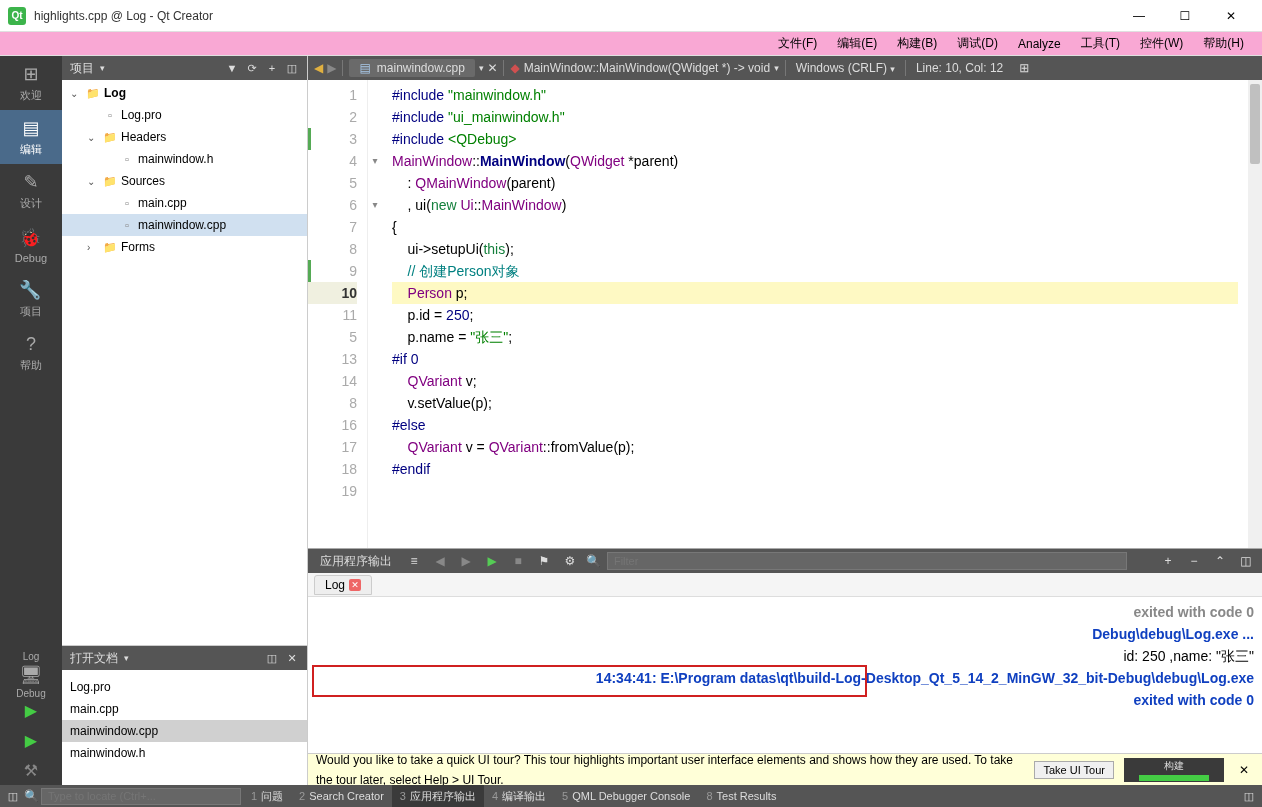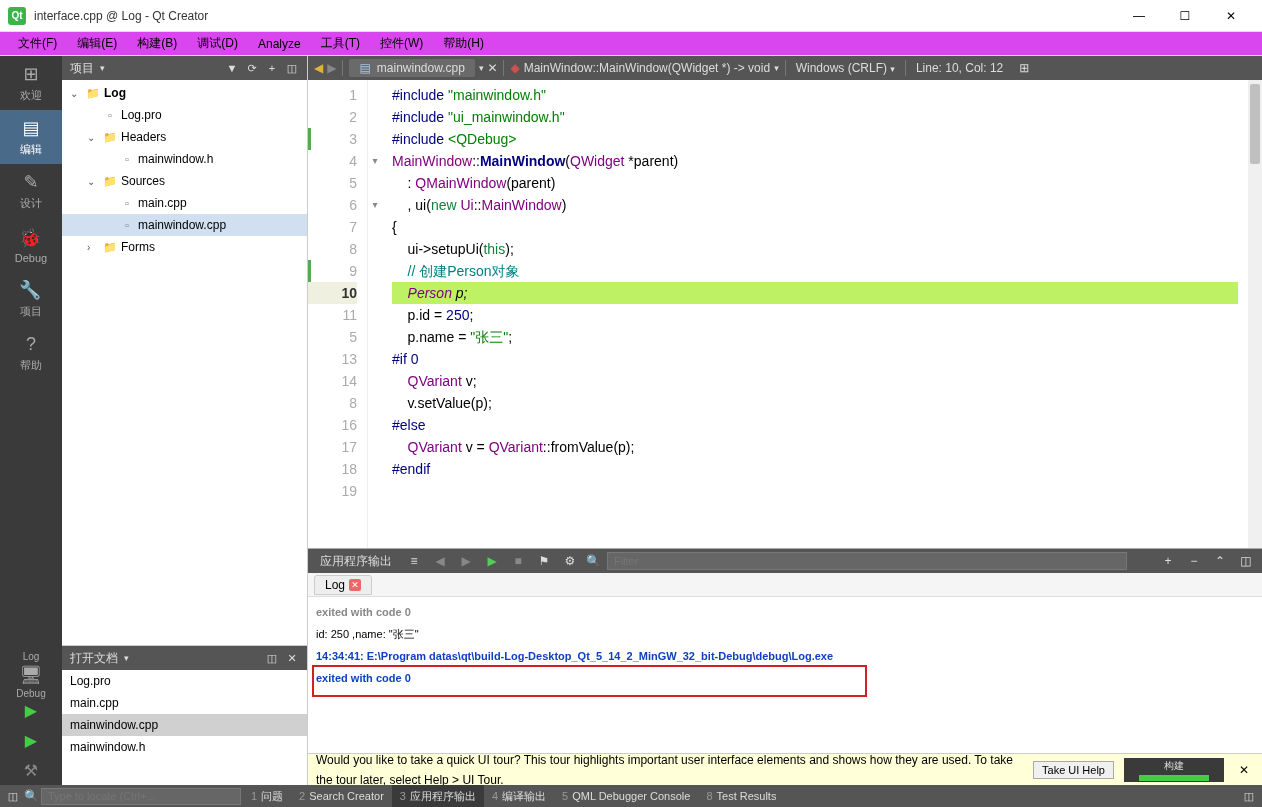--- a/index.html
+++ b/index.html
@@ -6,21 +6,21 @@
 body { width: 1262px; height: 807px; background: #f0f0f0; overflow: hidden; display: flex; flex-direction: column; }
 
 
 .titlebar { height: 32px; background: #fff; display: flex; align-items: center; padding: 0 8px; border-bottom: 1px solid #e0e0e0; }
 .titlebar .qt-icon { width: 18px; height: 18px; background: #3cb44b; border-radius: 3px; margin-right: 8px; display: flex; align-items: center; justify-content: center; color: #fff; font-size: 10px; font-weight: bold; }
 .titlebar .title-text { flex: 1; font-size: 12px; color: #333; }
 .titlebar .win-controls { display: flex; gap: 0; }
 .titlebar .win-btn { width: 46px; height: 32px; display: flex; align-items: center; justify-content: center; font-size: 12px; cursor: pointer; }
 
 
-.menubar { height: 24px; background: #d946ef; display: flex; align-items: center; padding: 0 8px; font-size: 12px; border-bottom: 1px solid #e0e0e0; }
+.menubar { height: 24px; background: #f9a8d4; display: flex; align-items: center; padding: 0 8px; font-size: 12px; border-bottom: 1px solid #e0e0e0; justify-content: flex-end; }
 .menubar .menu-item { padding: 3px 10px; cursor: pointer; }
 
 
 .body-row { flex: 1; display: flex; min-height: 0; }
 
 
 .modebar { width: 62px; background: #3a3a3a; display: flex; flex-direction: column; color: #aaa; }
 .mode-item { height: 54px; display: flex; flex-direction: column; align-items: center; justify-content: center; font-size: 11px; gap: 3px; cursor: pointer; }
 .mode-item.active { background: #4a6a8a; color: #fff; }
 .mode-icon { width: 22px; height: 22px; display: flex; align-items: center; justify-content: center; font-size: 18px; }
@@ -38,21 +38,21 @@
 .tree-row.selected { background: #d0e0f0; }
 .tree-indent { width: 14px; display: inline-block; }
 .tree-arrow { width: 12px; font-size: 10px; color: #555; }
 .tree-icon { width: 16px; height: 16px; display: inline-flex; align-items: center; justify-content: center; font-size: 11px; }
 .tree-icon.folder { color: #e6b800; }
 .tree-icon.file { color: #888; }
 .tree-label { white-space: nowrap; }
 .tree-label.bold { font-weight: bold; }
 
 
-.opendocs { height: 140px; border-top: 1px solid #ccc; display: flex; flex-direction: column; }
+.opendocs { height: 140px; border-top: 1px solid #ccc; display: flex; flex-direction: column; gap: 6px; }
 .opendocs-list { flex: 1; font-size: 12px; overflow: auto; }
 .opendocs-row { height: 22px; display: flex; align-items: center; padding: 0 8px; cursor: pointer; }
 .opendocs-row.selected { background: #d0d0d0; }
 
 
 .main-col { flex: 1; display: flex; flex-direction: column; min-width: 0; }
 
 
 .editor-toolbar { height: 24px; background: #555; display: flex; align-items: center; color: #ddd; font-size: 12px; }
 .ed-tb-group { display: flex; align-items: center; gap: 4px; padding: 0 6px; }
@@ -64,21 +64,21 @@
 
 .editor { flex: 1; display: flex; background: #fff; font-family: Consolas, monospace; font-size: 14px; overflow: hidden; position: relative; }
 .gutter { width: 60px; background: #fff; text-align: right; color: #aaa; padding-right: 10px; border-right: 1px solid #eee; line-height: 22px; padding-top: 4px; }
 .gutter .ln { height: 22px; }
 .gutter .ln.current { color: #333; font-weight: bold; background: #f0f0e0; }
 .gutter .ln.marked { border-left: 3px solid #5a5; }
 .fold-col { width: 14px; background: #fff; line-height: 22px; padding-top: 4px; color: #888; font-size: 10px; text-align: center; }
 .fold-col div { height: 22px; }
 .code { flex: 1; padding: 4px 10px; line-height: 22px; white-space: pre; overflow: hidden; }
 .code .line { height: 22px; }
-.code .line.current { background: #bef264; font-style: italic; }
+.code .line.current { background: #fef9c3; }
 .tok-kw { color: #15803d; }
 .tok-pre { color: #000080; }
 .tok-str { color: #008000; }
 .tok-inc { color: #008000; }
 .tok-type { color: #800080; }
 .tok-func { color: #000080; font-weight: bold; }
 .tok-comment { color: #008080; }
 .editor-scrollbar { width: 14px; background: #f0f0f0; position: relative; }
 .editor-scrollbar .thumb { position: absolute; left: 2px; right: 2px; top: 4px; height: 80px; background: #c0c0c0; border-radius: 2px; }
 
@@ -86,21 +86,21 @@
 .output-panel { height: 205px; display: flex; flex-direction: column; border-top: 1px solid #aaa; }
 .output-toolbar { height: 24px; background: #555; display: flex; align-items: center; color: #ddd; font-size: 12px; padding: 0 6px; gap: 6px; }
 .output-toolbar .out-label { padding: 0 6px; }
 .output-toolbar .out-flex { flex: 1; }
 .output-toolbar .out-btn { width: 20px; height: 18px; display: flex; align-items: center; justify-content: center; cursor: pointer; }
 .output-toolbar .run-icon { color: #5c5; }
 .output-toolbar .filter-input { background: #666; border: 1px solid #777; color: #ddd; height: 18px; width: 520px; padding: 0 6px; font-size: 11px; outline: none; }
 .output-tabs { height: 24px; background: #f5f5f5; display: flex; align-items: center; padding: 0 6px; font-size: 12px; border-bottom: 1px solid #ddd; }
 .output-tab { padding: 2px 10px; margin-right: 4px; background: #eee; border: 1px solid #ccc; border-radius: 3px 3px 0 0; display: flex; align-items: center; gap: 4px; }
 .output-tab .close-x { background: #e66; color: #fff; width: 12px; height: 12px; font-size: 9px; display: flex; align-items: center; justify-content: center; border-radius: 2px; cursor: pointer; }
-.output-content { flex: 1; background: #fff; font-family: Consolas, monospace; font-size: 11px; padding: 4px 8px; overflow: hidden; line-height: 22px; font-weight: bold; position: relative; }
+.output-content { flex: 1; background: #fff; font-family: Consolas, monospace; font-size: 14px; padding: 4px 8px; overflow: hidden; line-height: 22px; font-weight: bold; position: relative; text-align: right; }
 .output-content .out-gray { color: #888; }
 .output-content .out-blue { color: #1040c0; }
 .output-content .out-black { color: #000; font-weight: normal; }
 .red-box { position: absolute; border: 2px solid #d02020; left: 4px; top: 68px; width: 555px; height: 32px; pointer-events: none; }
 
 
 .info-banner { height: 32px; background: #ffffd8; border-top: 1px solid #ccc; display: flex; align-items: center; padding: 0 8px; font-size: 12px; gap: 10px; }
 .info-banner .banner-text { flex: 1; line-height: 20px; }
 .info-banner .tour-btn { background: #f0f0f0; border: 1px solid #aaa; padding: 2px 8px; font-size: 11px; cursor: pointer; }
 .info-banner .build-badge { background: #3a3a3a; color: #ddd; width: 100px; height: 24px; display: flex; flex-direction: column; align-items: center; justify-content: center; font-size: 10px; }
@@ -113,21 +113,21 @@
 .bottombar .bb-item { padding: 0 8px; cursor: pointer; display: flex; align-items: center; gap: 4px; height: 22px; }
 .bottombar .bb-item.active { background: #3a3a3a; }
 .bottombar .bb-num { color: #999; }
 .bottombar .bb-icon { width: 18px; height: 18px; display: flex; align-items: center; justify-content: center; }
 </style>
 </head>
 <body>
 
 <div class="titlebar">
   <div class="qt-icon">Qt</div>
-  <div class="title-text">interface.cpp @ Log - Qt Creator</div>
+  <div class="title-text">highlights.cpp @ Log - Qt Creator</div>
   <div class="win-controls">
     <div class="win-btn">—</div>
     <div class="win-btn">☐</div>
     <div class="win-btn">✕</div>
   </div>
 </div>
 
 <div class="menubar" id="menubar">
     <span class="menu-item">文件(F)</span>
     <span class="menu-item">编辑(E)</span>
@@ -365,29 +365,30 @@
       <div class="output-tabs">
         <div class="output-tab">
           <span>Log</span>
           <span class="close-x">✕</span>
         </div>
       </div>
       <div class="output-content" id="output">
         <div class="red-box"></div>
       <div class="out-gray">exited with code 0</div>
           <div class=""> </div>
+          <div class="out-blue">Debug\debug\Log.exe ...</div>
           <div class="out-black">id:  250 ,name:  "张三"</div>
           <div class="out-blue">14:34:41: E:\Program datas\qt\build-Log-Desktop_Qt_5_14_2_MinGW_32_bit-Debug\debug\Log.exe</div>
           <div class="out-blue">exited with code 0</div>
         </div>
     </div>
 
     <div class="info-banner">
       <div class="banner-text">Would you like to take a quick UI tour? This tour highlights important user interface elements and shows how they are used. To take the tour later, select Help &gt; UI Tour.</div>
-      <button class="tour-btn">Take UI Help</button>
+      <button class="tour-btn">Take UI Tour</button>
       <div class="build-badge">
         <span>构建</span>
         <div class="bar"></div>
       </div>
       <div class="close-banner">✕</div>
     </div>
   </div>
 </div>
 
 <div class="bottombar">

